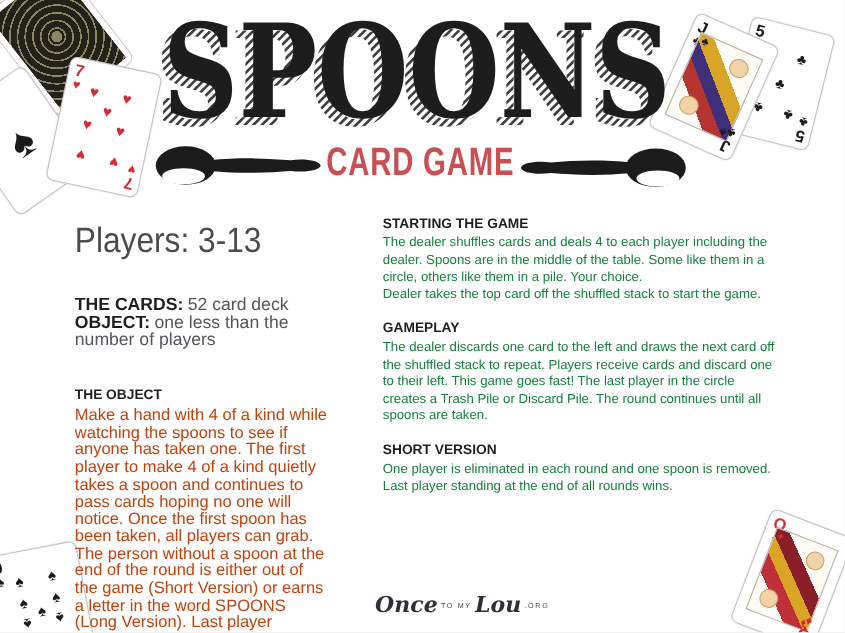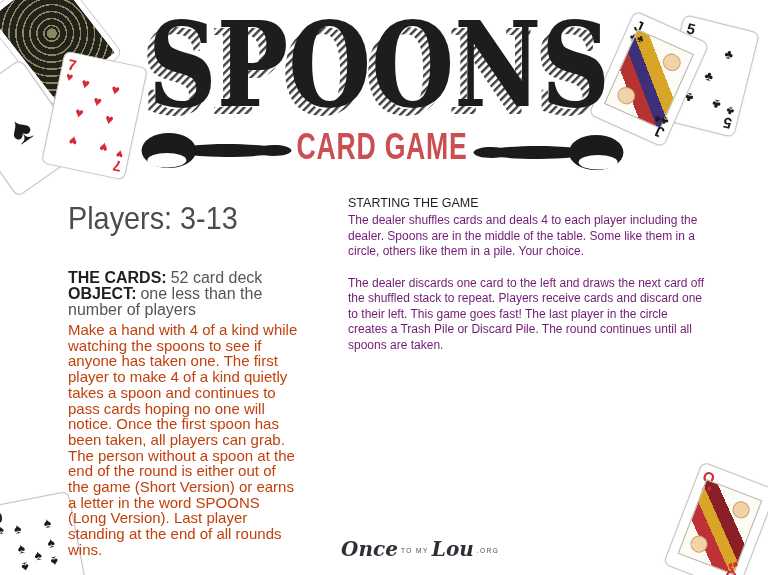--- a/index.html
+++ b/index.html
@@ -42,22 +42,22 @@
   .col-left{position:absolute;left:68px;top:200px;width:250px;z-index:2;}
   .players{font-size:32px;font-weight:300;color:#4b4c4e;letter-spacing:0;
            transform:scaleX(0.9);transform-origin:left;white-space:nowrap;}
   .specs{margin-top:33px;font-size:16px;line-height:16px;color:#54555a;}
   .spec-label{font-weight:bold;color:#1f1f22;margin-right:4px;}
   .obj-heading{margin-top:34px;font-size:12.5px;font-weight:bold;color:#1f1f22;}
   .obj-text{margin-top:4px;width:230px;font-size:15px;line-height:15.7px;color:#c2410c;}
 
   .col-right{position:absolute;left:348px;top:196px;width:356px;z-index:2;}
   .section{margin-bottom:16px;}
-  .sec-heading{font-size:12.5px;font-weight:normal;color:#1f1f22;margin-bottom:3px;}
-  .sec-text{font-size:12px;line-height:15.5px;color:#701a75;margin:0;}
+  .sec-heading{font-size:12.5px;font-weight:bold;color:#1f1f22;margin-bottom:3px;}
+  .sec-text{font-size:12px;line-height:15.5px;color:#15803d;margin:0;}
 
   
   .logo{position:absolute;left:341px;top:537px;z-index:2;white-space:nowrap;}
   .logo .script{font-family:"DejaVu Serif",serif;font-style:italic;font-weight:bold;
                 font-size:20px;color:#2f2f38;}
   .logo .caps{font-size:6.5px;letter-spacing:1.5px;color:#4a4a4a;margin:0 3px;
               position:relative;top:-3px;}
 </style>
 </head>
 <body>
@@ -192,30 +192,37 @@
   <div class="col-left">
     <div class="players">Players: 3-13</div>
     <div class="specs">
       <div>
         <span class="spec-label">THE CARDS:</span><span>52 card deck</span>
       </div>
       <div>
         <span class="spec-label">OBJECT:</span><span>one less than the number of players</span>
       </div>
     </div>
+    <div class="obj-heading">THE OBJECT</div>
     <p class="obj-text">Make a hand with 4 of a kind while watching the spoons to see if anyone has taken one. The first player to make 4 of a kind quietly takes a spoon and continues to pass cards hoping no one will notice. Once the first spoon has been taken, all players can grab. The person without a spoon at the end of the round is either out of the game (Short Version) or earns a letter in the word SPOONS (Long Version). Last player standing at the end of all rounds wins.</p>
   </div>
 
   <div class="col-right">
     <div class="section">
       <div class="sec-heading">STARTING THE GAME</div>
       <p class="sec-text">The dealer shuffles cards and deals 4 to each player including the dealer. Spoons are in the middle of the table. Some like them in a circle, others like them in a pile. Your choice.</p>
-    </div>
-    <div class="section">
+      <p class="sec-text">Dealer takes the top card off the shuffled stack to start the game.</p>
+    </div>
+    <div class="section">
+      <div class="sec-heading">GAMEPLAY</div>
       <p class="sec-text">The dealer discards one card to the left and draws the next card off the shuffled stack to repeat. Players receive cards and discard one to their left. This game goes fast! The last player in the circle creates a Trash Pile or Discard Pile. The round continues until all spoons are taken.</p>
+    </div>
+    <div class="section">
+      <div class="sec-heading">SHORT VERSION</div>
+      <p class="sec-text">One player is eliminated in each round and one spoon is removed. Last player standing at the end of all rounds wins.</p>
     </div>
     <div class="section">
     </div>
   </div>
 
   <div class="logo">
     <span class="script">Once</span><span class="caps">TO MY</span><span class="script">Lou</span><span class="caps">.ORG</span>
   </div>
 
 </div>

